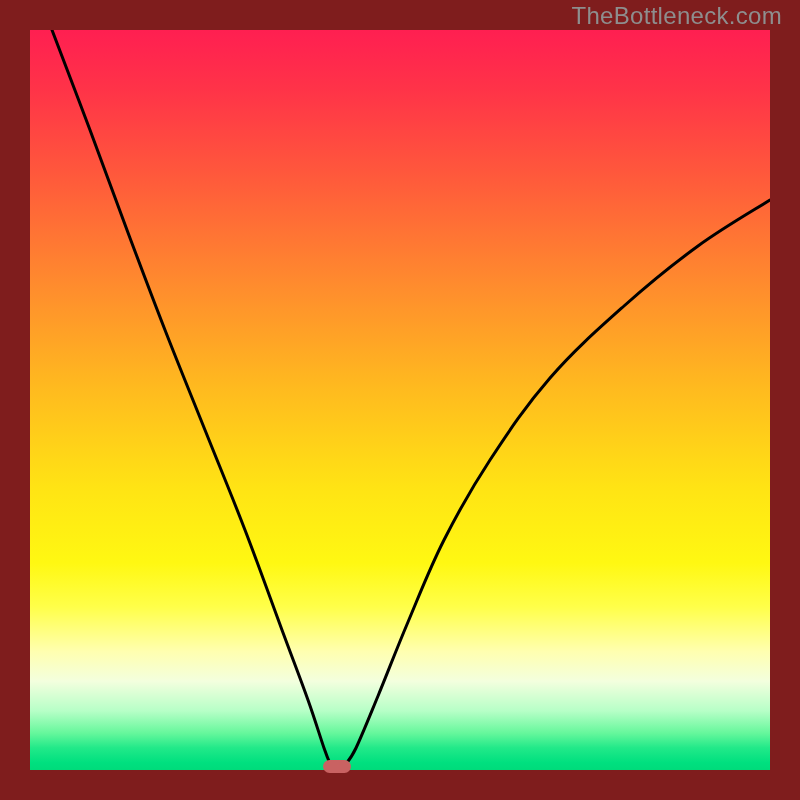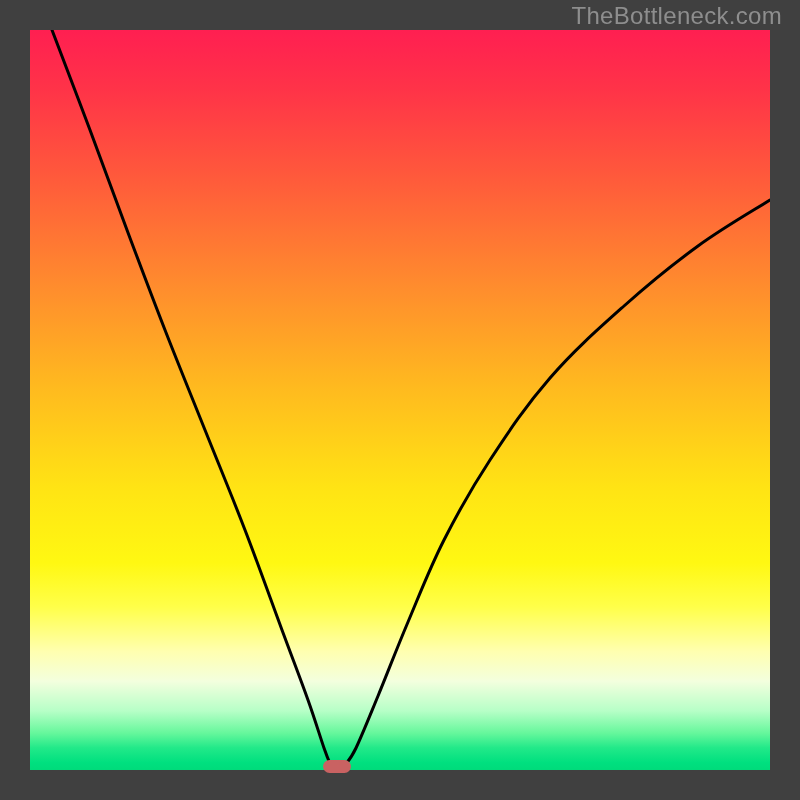--- a/index.html
+++ b/index.html
@@ -9,21 +9,21 @@
     height: 800px;
     background: #000;
     overflow: hidden;
   }
   .frame {
     position: absolute;
     top: 0;
     left: 0;
     width: 800px;
     height: 800px;
-    background: #404040;
+    background: #7f1d1d;
   }
   .watermark {
     position: absolute;
     top: 2px;
     right: 18px;
     font-family: Arial, Helvetica, sans-serif;
     font-size: 24px;
     font-weight: 500;
     color: #8e8e8e;
     letter-spacing: 0.3px;

